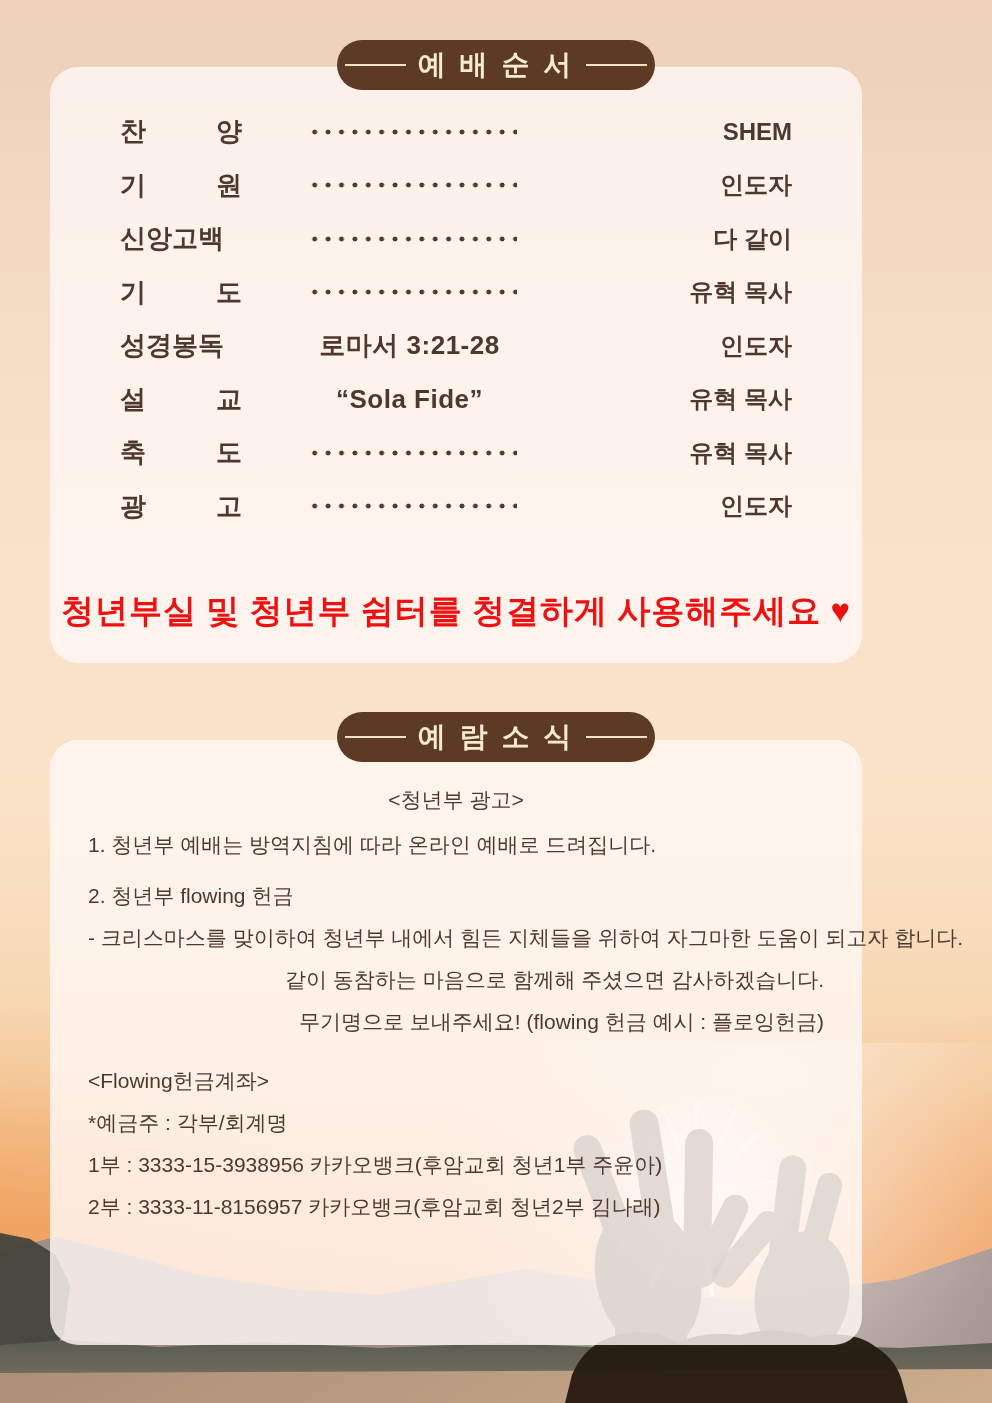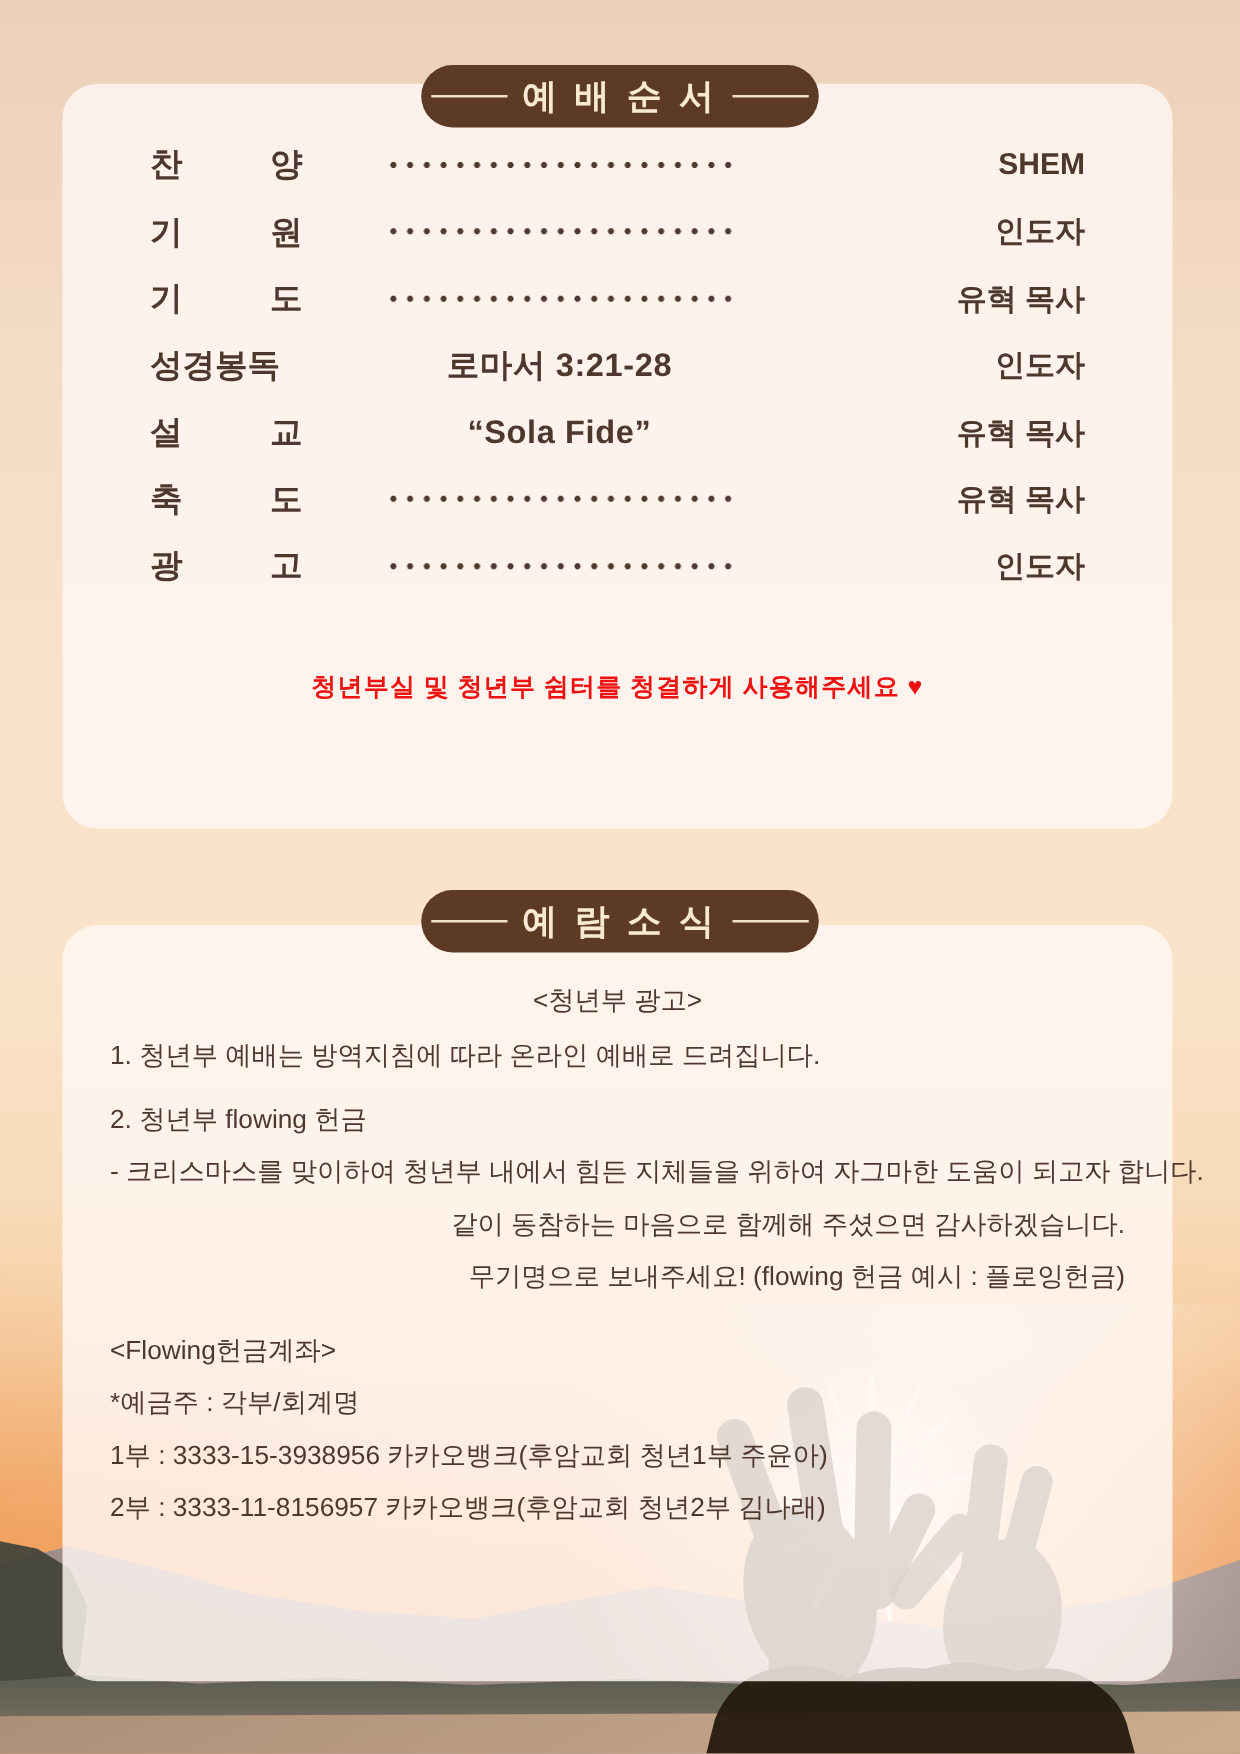--- a/index.html
+++ b/index.html
@@ -6,51 +6,51 @@
   .page{
     position:relative;width:992px;height:1403px;overflow:hidden;
     font-family:"Liberation Sans","DejaVu Sans",sans-serif;
     background:
       radial-gradient(640px 430px at -4% 93%, rgba(239,148,74,0.60), rgba(239,148,74,0) 70%),
       radial-gradient(420px 360px at 103% 90%, rgba(238,150,80,0.55), rgba(238,150,80,0) 70%),
       linear-gradient(180deg,#ecd0b8 0%,#eed3bc 5%,#f5dcc6 22%,#f9e2cb 43%,#fae3c8 55%,#f8ddbd 66%,#f6d0a6 77%,#f3b77f 85%,#ee9f62 93%,#e9935a 100%);
   }
   .scene{position:absolute;left:0;top:1043px;width:992px;height:360px;}
   .card{
-    position:absolute;left:50px;width:888px;
+    position:absolute;left:50px;width:812px;
     background:rgba(255,248,244,0.82);
     border-radius:28px;
   }
   .card-worship{top:67px;height:596px;}
   .card-news{top:740px;height:605px;}
   .badge{
     position:absolute;left:50%;transform:translateX(-50%);
     width:318px;height:50px;background:#5d3a24;border-radius:25px;
     display:flex;align-items:center;padding:0 8px;box-sizing:border-box;
     color:#f8ead2;z-index:3;
   }
-  .badge-worship{top:52px;}
+  .badge-worship{top:40px;}
   .badge-news{top:712px;}
   .badge .line{flex:1;height:2px;background:#f3e2c8;}
   .badge .blabel{margin:0 12px;font-size:28px;font-weight:700;letter-spacing:3px;white-space:nowrap;}
   .card-content{position:relative;z-index:2;}
   .w-list{padding:38px 70px 0;}
   .w-row{display:flex;align-items:center;height:53.5px;color:#4e382e;font-size:26px;font-weight:600;}
   .w-label{width:122px;text-align:justify;text-align-last:justify;white-space:nowrap;}
   .w-leader{
     flex:1;align-self:center;height:8px;margin:0 60px 0 66px;
     background-image:radial-gradient(circle,#503a30 2.2px,rgba(80,58,48,0) 2.7px);
     background-size:13.4px 8px;background-repeat:repeat-x;background-position:0 50%;
   }
   .w-center{flex:1;text-align:center;font-weight:700;font-size:26px;letter-spacing:.5px;margin:0 20px;white-space:nowrap;}
   .w-value{width:215px;text-align:right;font-size:24px;white-space:nowrap;}
   .notice{
     margin-top:56px;text-align:center;
     font-family:"Liberation Serif","DejaVu Serif",serif;
-    font-size:20px;font-weight:600;color:#ee1111;letter-spacing:1px;white-space:nowrap;
+    font-size:33px;font-weight:600;color:#ee1111;letter-spacing:1px;white-space:nowrap;
   }
   .news-body{padding:46px 38px 0;color:#4e382e;font-size:21px;font-weight:500;}
   .news-title{text-align:center;font-size:21px;font-weight:400;margin-bottom:16px;}
   .news-line{line-height:30px;white-space:nowrap;margin-top:12px;}
   .block-announce{margin-bottom:21px;}
   .indent{padding-left:17px;text-align:right;}
   .block-account{margin-top:29px;}
 </style>
 </head>
 <body>
@@ -143,20 +143,25 @@
           <span class="w-leader"></span>
           <span class="w-value">SHEM</span>
         </div>
 
         <div class="w-row">
           <span class="w-label">기 원</span>
           <span class="w-leader"></span>
           <span class="w-value">인도자</span>
         </div>
 
+        <div class="w-row">
+          <span class="w-label">신앙고백</span>
+          <span class="w-leader"></span>
+          <span class="w-value">다 같이</span>
+        </div>
 
         <div class="w-row">
           <span class="w-label">기 도</span>
           <span class="w-leader"></span>
           <span class="w-value">유혁 목사</span>
         </div>
 
         <div class="w-row">
           <span class="w-label">성경봉독</span>
           <span class="w-center">로마서 3:21-28</span>

